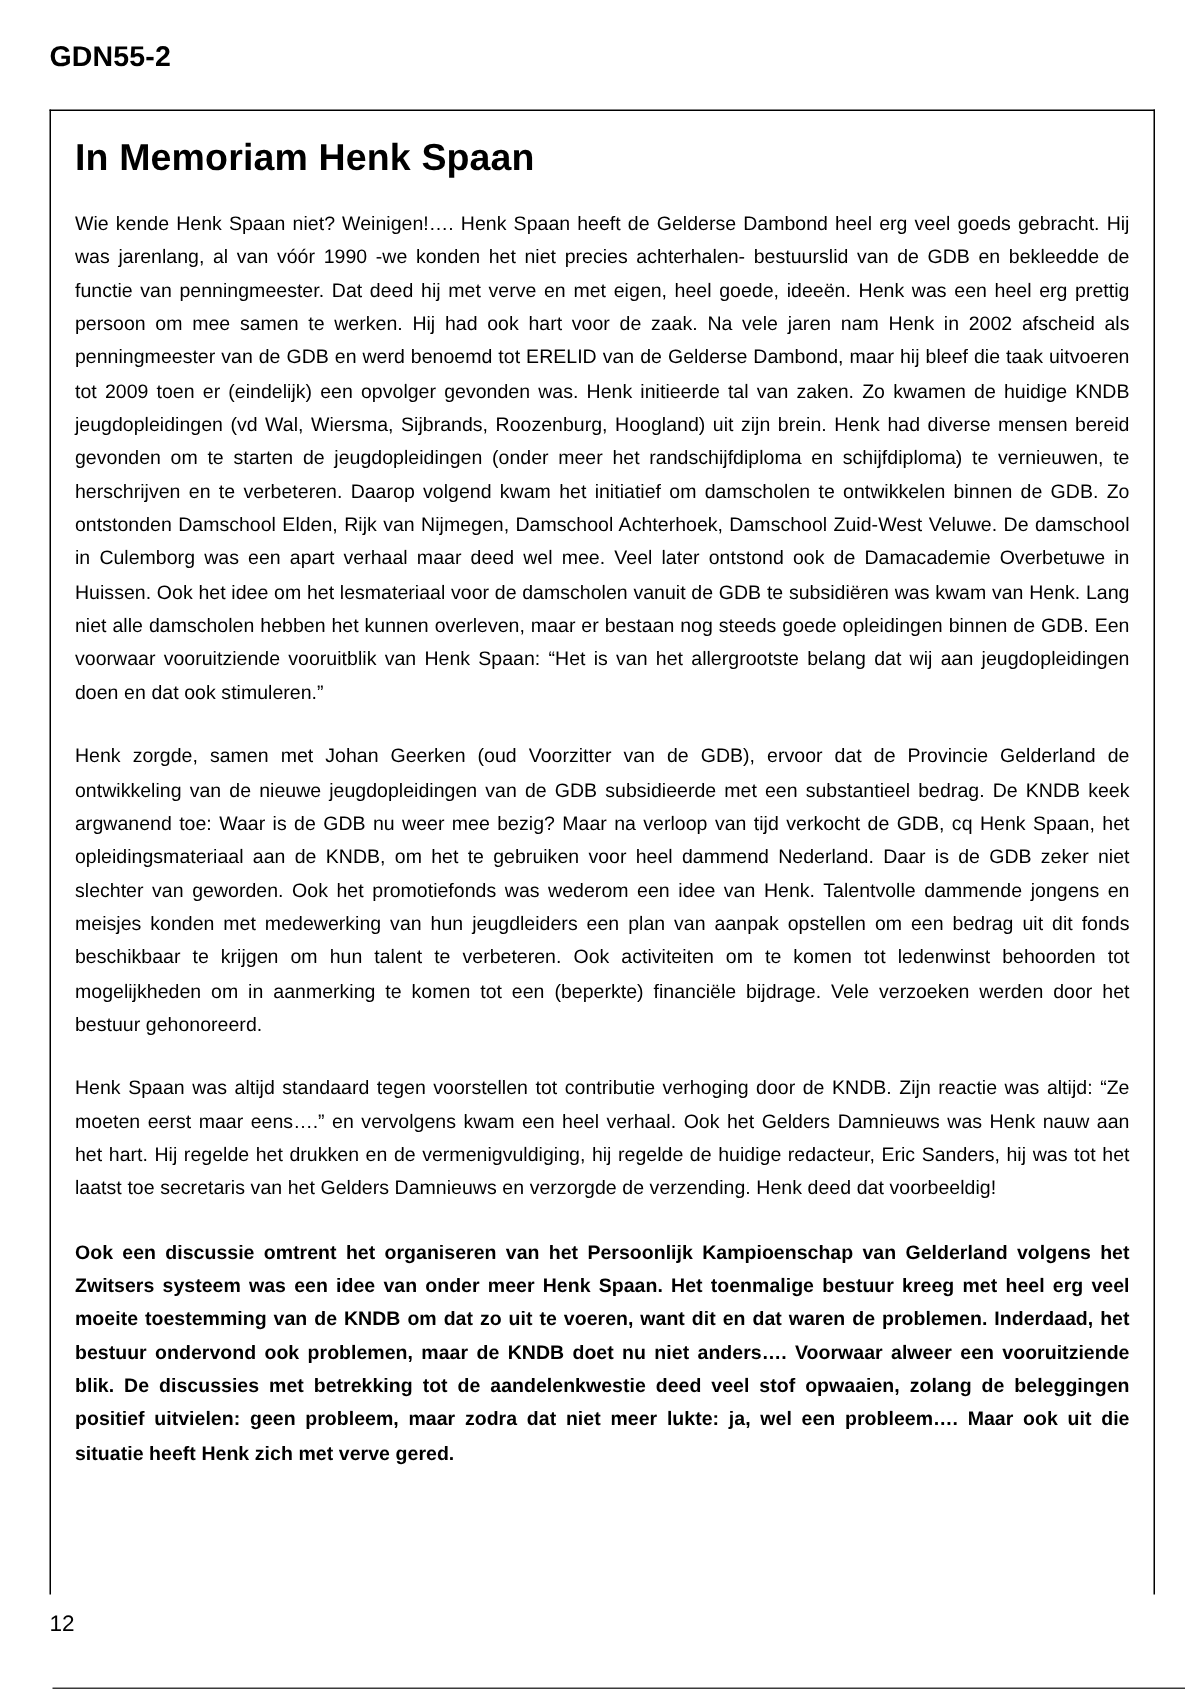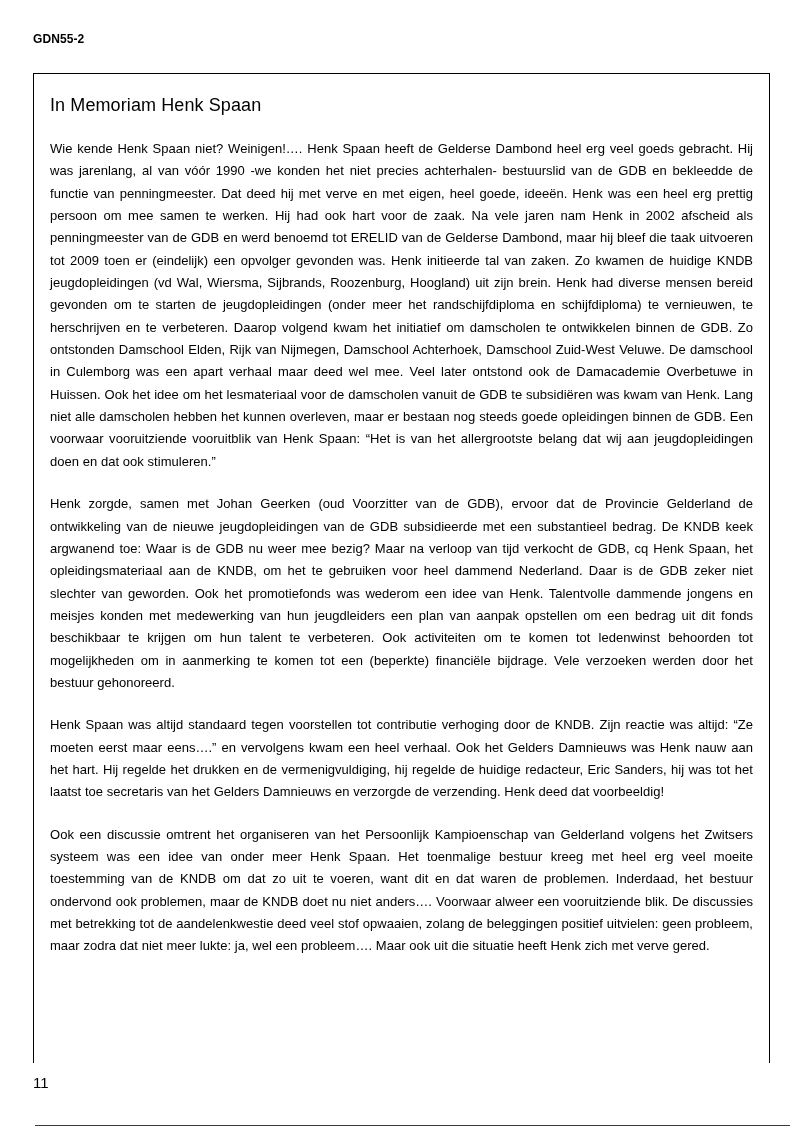--- a/index.html
+++ b/index.html
@@ -21,21 +21,21 @@
     left: 0; top: 0;
     width: 800px;
     height: 1131px;
   }
 
   
   #doc-header {
     position: absolute;
     left: 33px;
     top: 30px;
-    font-size: 12px;
+    font-size: 19px;
     font-weight: bold;
     letter-spacing: 0.1px;
     line-height: 18px;
     white-space: nowrap;
   }
 
   
   #article-frame {
     position: absolute;
     left: 33px;
@@ -43,38 +43,39 @@
     width: 737px;
     height: 990px;
     box-sizing: border-box;
     border: 1.6px solid #000000;
     border-bottom: none;
     padding: 14px 16px 0 16px;
     background: #ffffff;
   }
 
   #article-title {
-    font-size: 18px;
-    font-weight: normal;
+    font-size: 25px;
+    font-weight: bold;
     line-height: 26px;
     letter-spacing: 0.1px;
     margin: 4px 0 20px 0;
   }
 
   .body-paragraph {
     font-size: 13px;
     line-height: 22.35px;
     text-align: justify;
     text-justify: inter-word;
     margin: 0 0 20px 0;
     letter-spacing: 0.02px;
     word-spacing: 0.1px;
   }
   .body-paragraph:last-child {
     margin-bottom: 0;
+    font-weight: bold;
   }
 
   #page-number {
     position: absolute;
     left: 33px;
     top: 1074px;
     font-size: 15px;
     line-height: 18px;
   }
 
@@ -101,17 +102,17 @@
     <p class="body-paragraph">Wie kende Henk Spaan niet? Weinigen!…. Henk Spaan heeft de Gelderse Dambond heel erg veel goeds gebracht. Hij was jarenlang, al van vóór 1990 -we konden het niet precies achterhalen- bestuurslid van de GDB en bekleedde de functie van penningmeester. Dat deed hij met verve en met eigen, heel goede, ideeën. Henk was een heel erg prettig persoon om mee samen te werken. Hij had ook hart voor de zaak. Na vele jaren nam Henk in 2002 afscheid als penningmeester van de GDB en werd benoemd tot ERELID van de Gelderse Dambond, maar hij bleef die taak uitvoeren tot 2009 toen er (eindelijk) een opvolger gevonden was. Henk initieerde tal van zaken. Zo kwamen de huidige KNDB jeugdopleidingen (vd Wal, Wiersma, Sijbrands, Roozenburg, Hoogland) uit zijn brein. Henk had  diverse mensen bereid gevonden om te starten de jeugdopleidingen (onder meer het randschijfdiploma en schijfdiploma) te vernieuwen, te herschrijven en te verbeteren. Daarop volgend kwam het initiatief om damscholen te ontwikkelen binnen de GDB. Zo ontstonden Damschool Elden, Rijk van Nijmegen, Damschool Achterhoek, Damschool Zuid-West Veluwe. De damschool in Culemborg was een apart verhaal maar deed wel mee. Veel later ontstond ook de Damacademie Overbetuwe in Huissen. Ook het idee om het lesmateriaal voor de damscholen vanuit de GDB te subsidiëren was kwam van Henk. Lang niet alle damscholen hebben het kunnen overleven, maar er bestaan nog steeds goede opleidingen binnen de GDB. Een voorwaar vooruitziende vooruitblik van Henk Spaan: “Het is van het allergrootste belang dat wij aan jeugdopleidingen doen en dat ook stimuleren.”</p>
 
     <p class="body-paragraph">Henk zorgde, samen met Johan Geerken (oud Voorzitter van de GDB), ervoor dat de Provincie Gelderland de ontwikkeling van de nieuwe jeugdopleidingen van de GDB subsidieerde met een substantieel bedrag. De KNDB keek argwanend toe: Waar is de GDB nu weer mee bezig? Maar na verloop van tijd verkocht de GDB, cq Henk Spaan, het opleidingsmateriaal aan de KNDB, om het te gebruiken voor heel dammend Nederland. Daar is de GDB zeker niet slechter van geworden. Ook het promotiefonds was wederom een idee van Henk. Talentvolle dammende jongens en meisjes konden met medewerking van hun jeugdleiders een plan van aanpak opstellen om een bedrag uit dit fonds beschikbaar te krijgen om hun talent te verbeteren. Ook activiteiten om te komen tot ledenwinst behoorden tot mogelijkheden om in aanmerking te komen tot een (beperkte) financiële bijdrage. Vele verzoeken werden door het bestuur gehonoreerd.</p>
 
     <p class="body-paragraph">Henk Spaan was altijd standaard tegen voorstellen tot contributie verhoging door de KNDB. Zijn reactie was altijd: “Ze moeten eerst maar eens….” en vervolgens  kwam een heel verhaal. Ook het Gelders Damnieuws was Henk nauw aan het hart. Hij regelde het drukken en de vermenigvuldiging, hij regelde de huidige redacteur, Eric Sanders, hij was tot het laatst toe secretaris van het Gelders Damnieuws en verzorgde de verzending. Henk deed dat voorbeeldig!</p>
 
     <p class="body-paragraph">Ook een discussie omtrent het organiseren van het Persoonlijk Kampioenschap van Gelderland volgens het Zwitsers systeem was een idee van onder meer Henk Spaan. Het toenmalige bestuur kreeg met heel erg veel moeite toestemming van de KNDB om dat zo uit te voeren, want dit en dat waren de problemen. Inderdaad, het bestuur ondervond ook problemen, maar de KNDB doet nu niet anders…. Voorwaar alweer een  vooruitziende blik. De discussies met betrekking tot  de aandelenkwestie deed veel stof opwaaien, zolang de beleggingen positief uitvielen: geen probleem, maar zodra dat niet meer lukte: ja, wel een probleem…. Maar ook uit die situatie heeft Henk zich met verve gered.</p>
 
   </div>
 
-  <div id="page-number">11</div>
+  <div id="page-number">12</div>
 
   <div id="footer-rule"></div>
 
 </div>
 
 </body></html>

